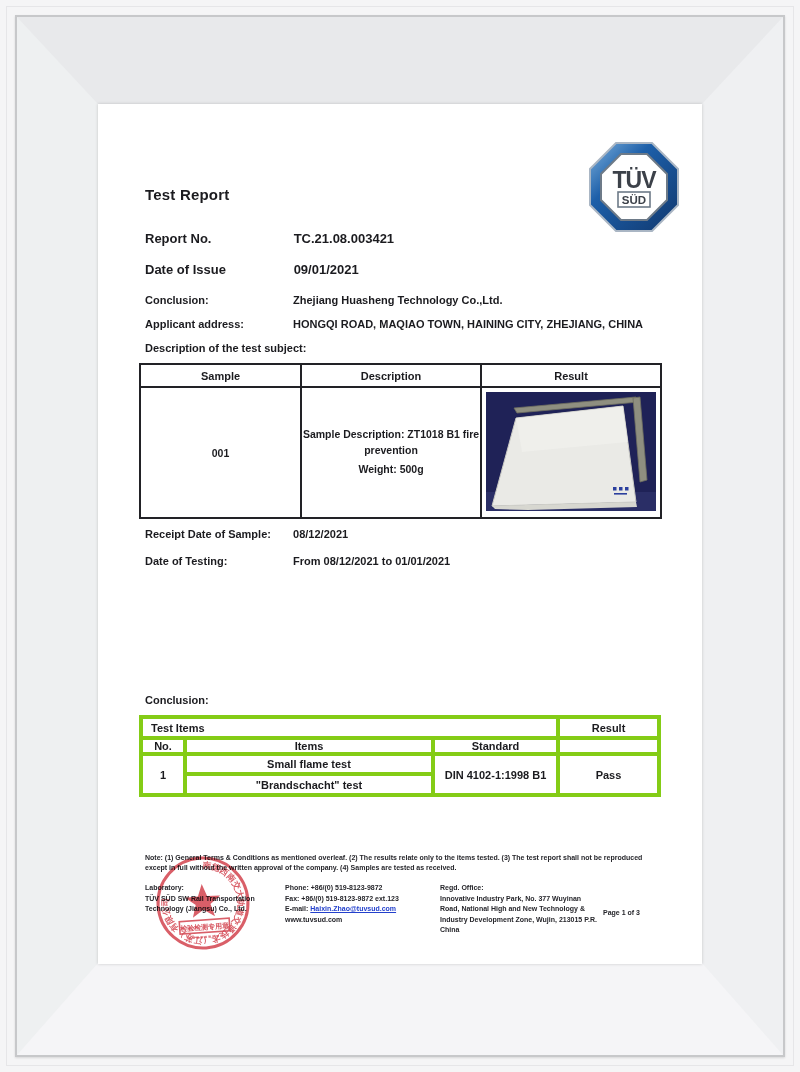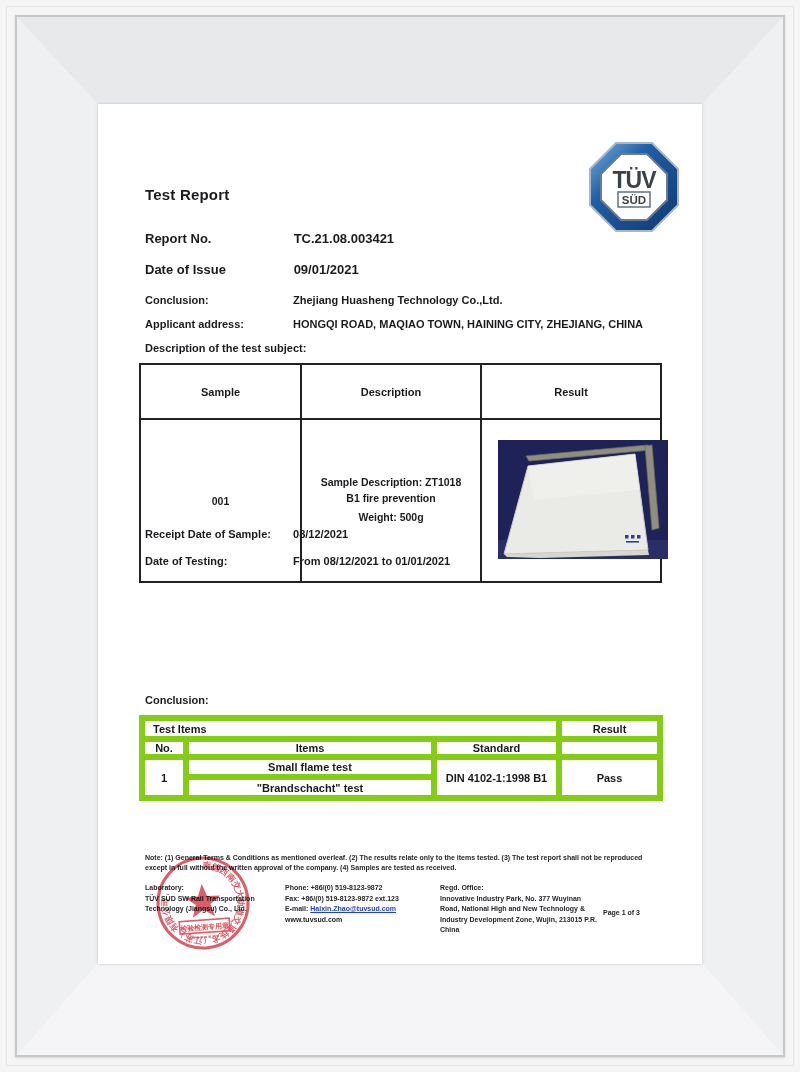--- a/index.html
+++ b/index.html
@@ -29,32 +29,32 @@
   .title{left:47px;top:82px;font-size:15px;letter-spacing:.2px;}
   .row{left:47px;white-space:nowrap;}
   .row .label{display:inline-block;width:145px;vertical-align:top;}
   .fs13{font-size:13px;}
   .fs11{font-size:11px;}
   
   .logo{left:490px;top:37px;width:92px;height:92px;}
   
   table{border-collapse:collapse;table-layout:fixed;}
   .sample-table{left:41px;top:259px;width:521px;}
-  .sample-table th,.sample-table td{border:2px solid #222226;padding:16px;}
+  .sample-table th,.sample-table td{border:2px solid #222226;padding:0;}
   .sample-table th{height:21px;font-size:11px;font-weight:700;}
   .sample-table td{height:129px;text-align:center;vertical-align:middle;font-size:10.5px;}
   .desc-cell{padding:4px 10px;line-height:1.5;border-radius:19px;}
   .desc-w{margin-top:4px;}
   .photo-cell{padding:4px;}
   
   .mid1{top:424px;} .mid2{top:451px;} .mid3{top:477px;}
   
   .conclusion-head{left:47px;top:590px;font-size:11px;}
   .conclusion-table{left:41px;top:611px;width:518px;font-size:11px;}
-  .conclusion-table th,.conclusion-table td{border:6px solid #84cc16;text-align:center;font-weight:700;padding:0;}
+  .conclusion-table th,.conclusion-table td{border:4px solid #84cc16;text-align:center;font-weight:700;padding:0;}
   .c-no{width:44px;} .c-items{width:248px;} .c-std{width:125px;} .c-res{width:101px;}
   .r1{height:21px;} .r2{height:14px;} .r3{height:20px;} .r4{height:21px;}
   .ti-cell{text-align:left !important;padding-left:8px !important;}
   
   .note{left:47px;top:749px;width:518px;font-size:7px;line-height:1.45;font-weight:700;color:#26262b;}
   .foot{font-size:7px;line-height:1.5;color:#26262b;}
   .foot-lab{left:47px;top:779px;width:130px;}
   .foot-contact{left:187px;top:779px;width:145px;}
   .foot-regd{left:342px;top:779px;width:160px;}
   .foot-page{left:505px;top:804px;}

